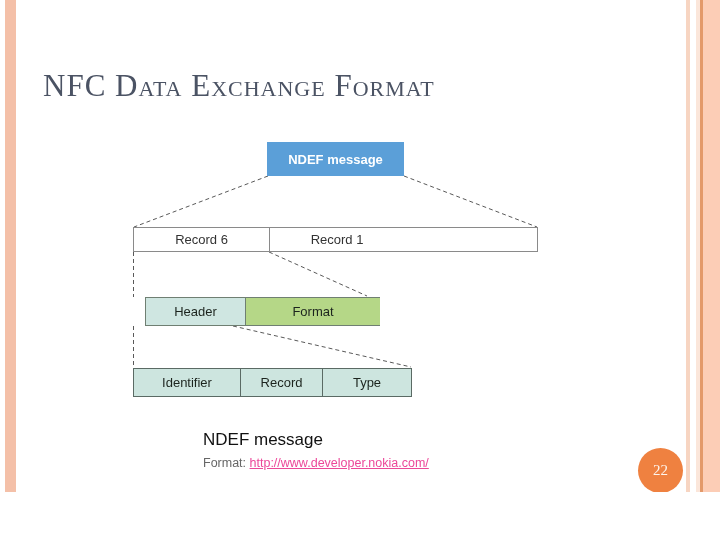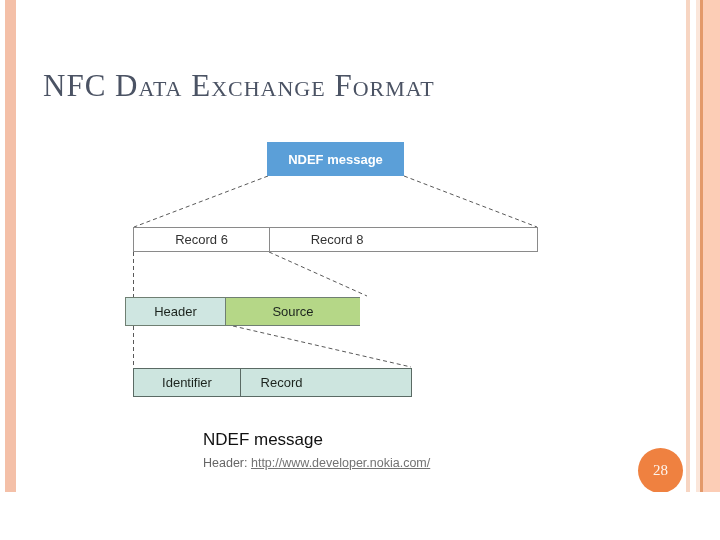--- a/index.html
+++ b/index.html
@@ -82,21 +82,21 @@
   .records-row {
     left: 133px; top: 227px;
     width: 405px; height: 25px;
     border: 1px solid #8a8a8a;
     background: #ffffff;
   }
   .records-row .cell { flex: 0 0 135px; }
   .records-row .cell + .cell { border-left: 1px solid #8a8a8a; }
 
   .hp-row {
-    left: 125px; top: 297px;
+    left: 145px; top: 297px;
     width: 235px; height: 29px;
     border: 1px solid #6f7f72;
   }
   .hp-row .cell { color: #1c241e; }
   .cell-header  { flex: 0 0 99px;  background: #cfe6e1; }
   .cell-payload { flex: 0 0 135px; background: #b5d787; border-left: 1px solid #6f7f72; }
 
   .ilt-row {
     left: 133px; top: 368px;
     width: 279px; height: 29px;
@@ -115,21 +115,21 @@
     font-size: 17px;
     color: #111111;
   }
   .source-line {
     position: absolute;
     left: 203px; top: 456px;
     font-size: 12.5px;
     color: #666666;
   }
   .source-line a {
-    color: #737373;
+    color: #ec4899;
     text-decoration: underline;
     cursor: pointer;
   }
 
   
   .page-circle {
     position: absolute;
     left: 638px; top: 448px;
     width: 45px; height: 45px;
     border-radius: 50%;
@@ -163,35 +163,36 @@
     <line x1="133.5" y1="252" x2="133.5" y2="297"></line>
     <line x1="269" y1="252" x2="367" y2="296"></line>
     <line x1="133.5" y1="326" x2="133.5" y2="368"></line>
     <line x1="233" y1="326" x2="411" y2="367"></line>
   </svg>
 
   <div class="box ndef-box">NDEF message</div>
 
   <div class="row records-row">
     <div class="cell">Record 6</div>
-    <div class="cell">Record 8</div>
+    <div class="cell">Record 1</div>
   </div>
 
   <div class="row hp-row">
     <div class="cell cell-header">Header</div>
-    <div class="cell cell-payload">Source</div>
+    <div class="cell cell-payload">Format</div>
   </div>
 
   <div class="row ilt-row">
     <div class="cell cell-identifier">Identifier</div>
     <div class="cell cell-length">Record</div>
+    <div class="cell cell-type">Type</div>
   </div>
 
   <div class="caption">NDEF message</div>
 
   <div class="source-line">
-    <span>Header:</span>
+    <span>Format:</span>
     <a>http://www.developer.nokia.com/</a>
   </div>
 
-  <div class="page-circle">28</div>
+  <div class="page-circle">22</div>
 
 </div>
 
 </body></html>

